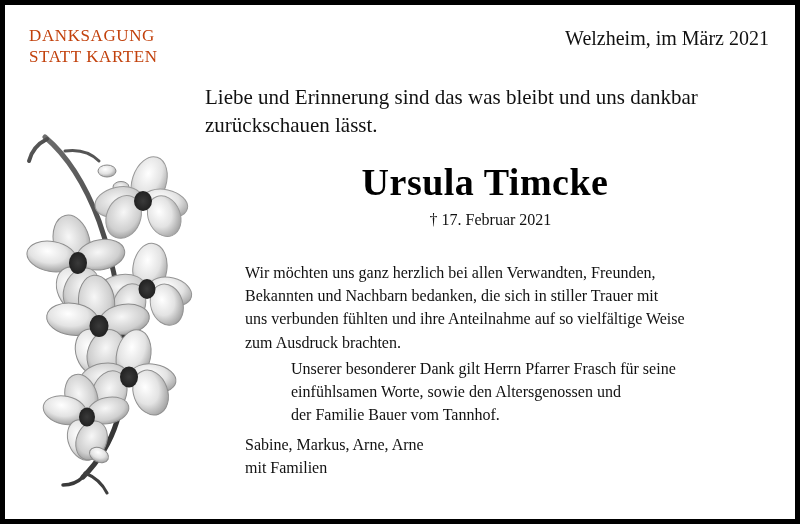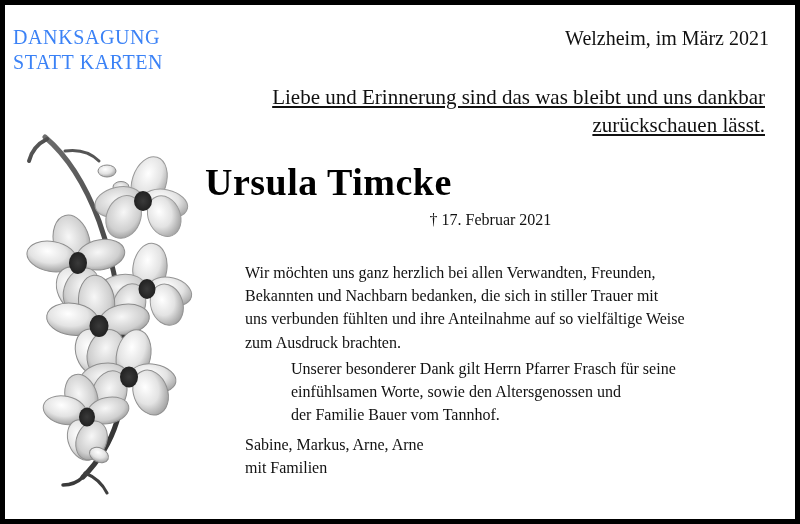--- a/index.html
+++ b/index.html
@@ -21,56 +21,55 @@
   }
   .inner {
     position: absolute;
     left: 0; top: 0; right: 0; bottom: 0;
     background: #ffffff;
   }
 
   
   .top-left {
     position: absolute;
-    left: 8px;
+    left: 24px;
     top: 20px;
-    font-size: 20px;
+    font-size: 17px;
     line-height: 1.25;
     letter-spacing: 0.6px;
-    color: #3b82f6;
+    color: #c2410c;
     white-space: pre-line;
   }
   .top-right {
     position: absolute;
     right: 26px;
     top: 22px;
     font-size: 20px;
     color: #111;
     white-space: nowrap;
     text-align: right;
   }
 
   
   .verse {
     position: absolute;
     left: 200px;
     right: 30px;
     top: 78px;
-    text-align: right;
+    text-align: left;
     font-size: 21px;
     line-height: 1.35;
     color: #111;
-    text-decoration: underline;
   }
   .name {
     position: absolute;
     left: 200px;
     right: 30px;
     top: 155px;
-    text-align: left;
+    text-align: center;
     font-size: 38px;
     font-weight: bold;
     letter-spacing: 0.5px;
     color: #000;
   }
   .death-date {
     position: absolute;
     left: 211px;
     right: 30px;
     top: 206px;

